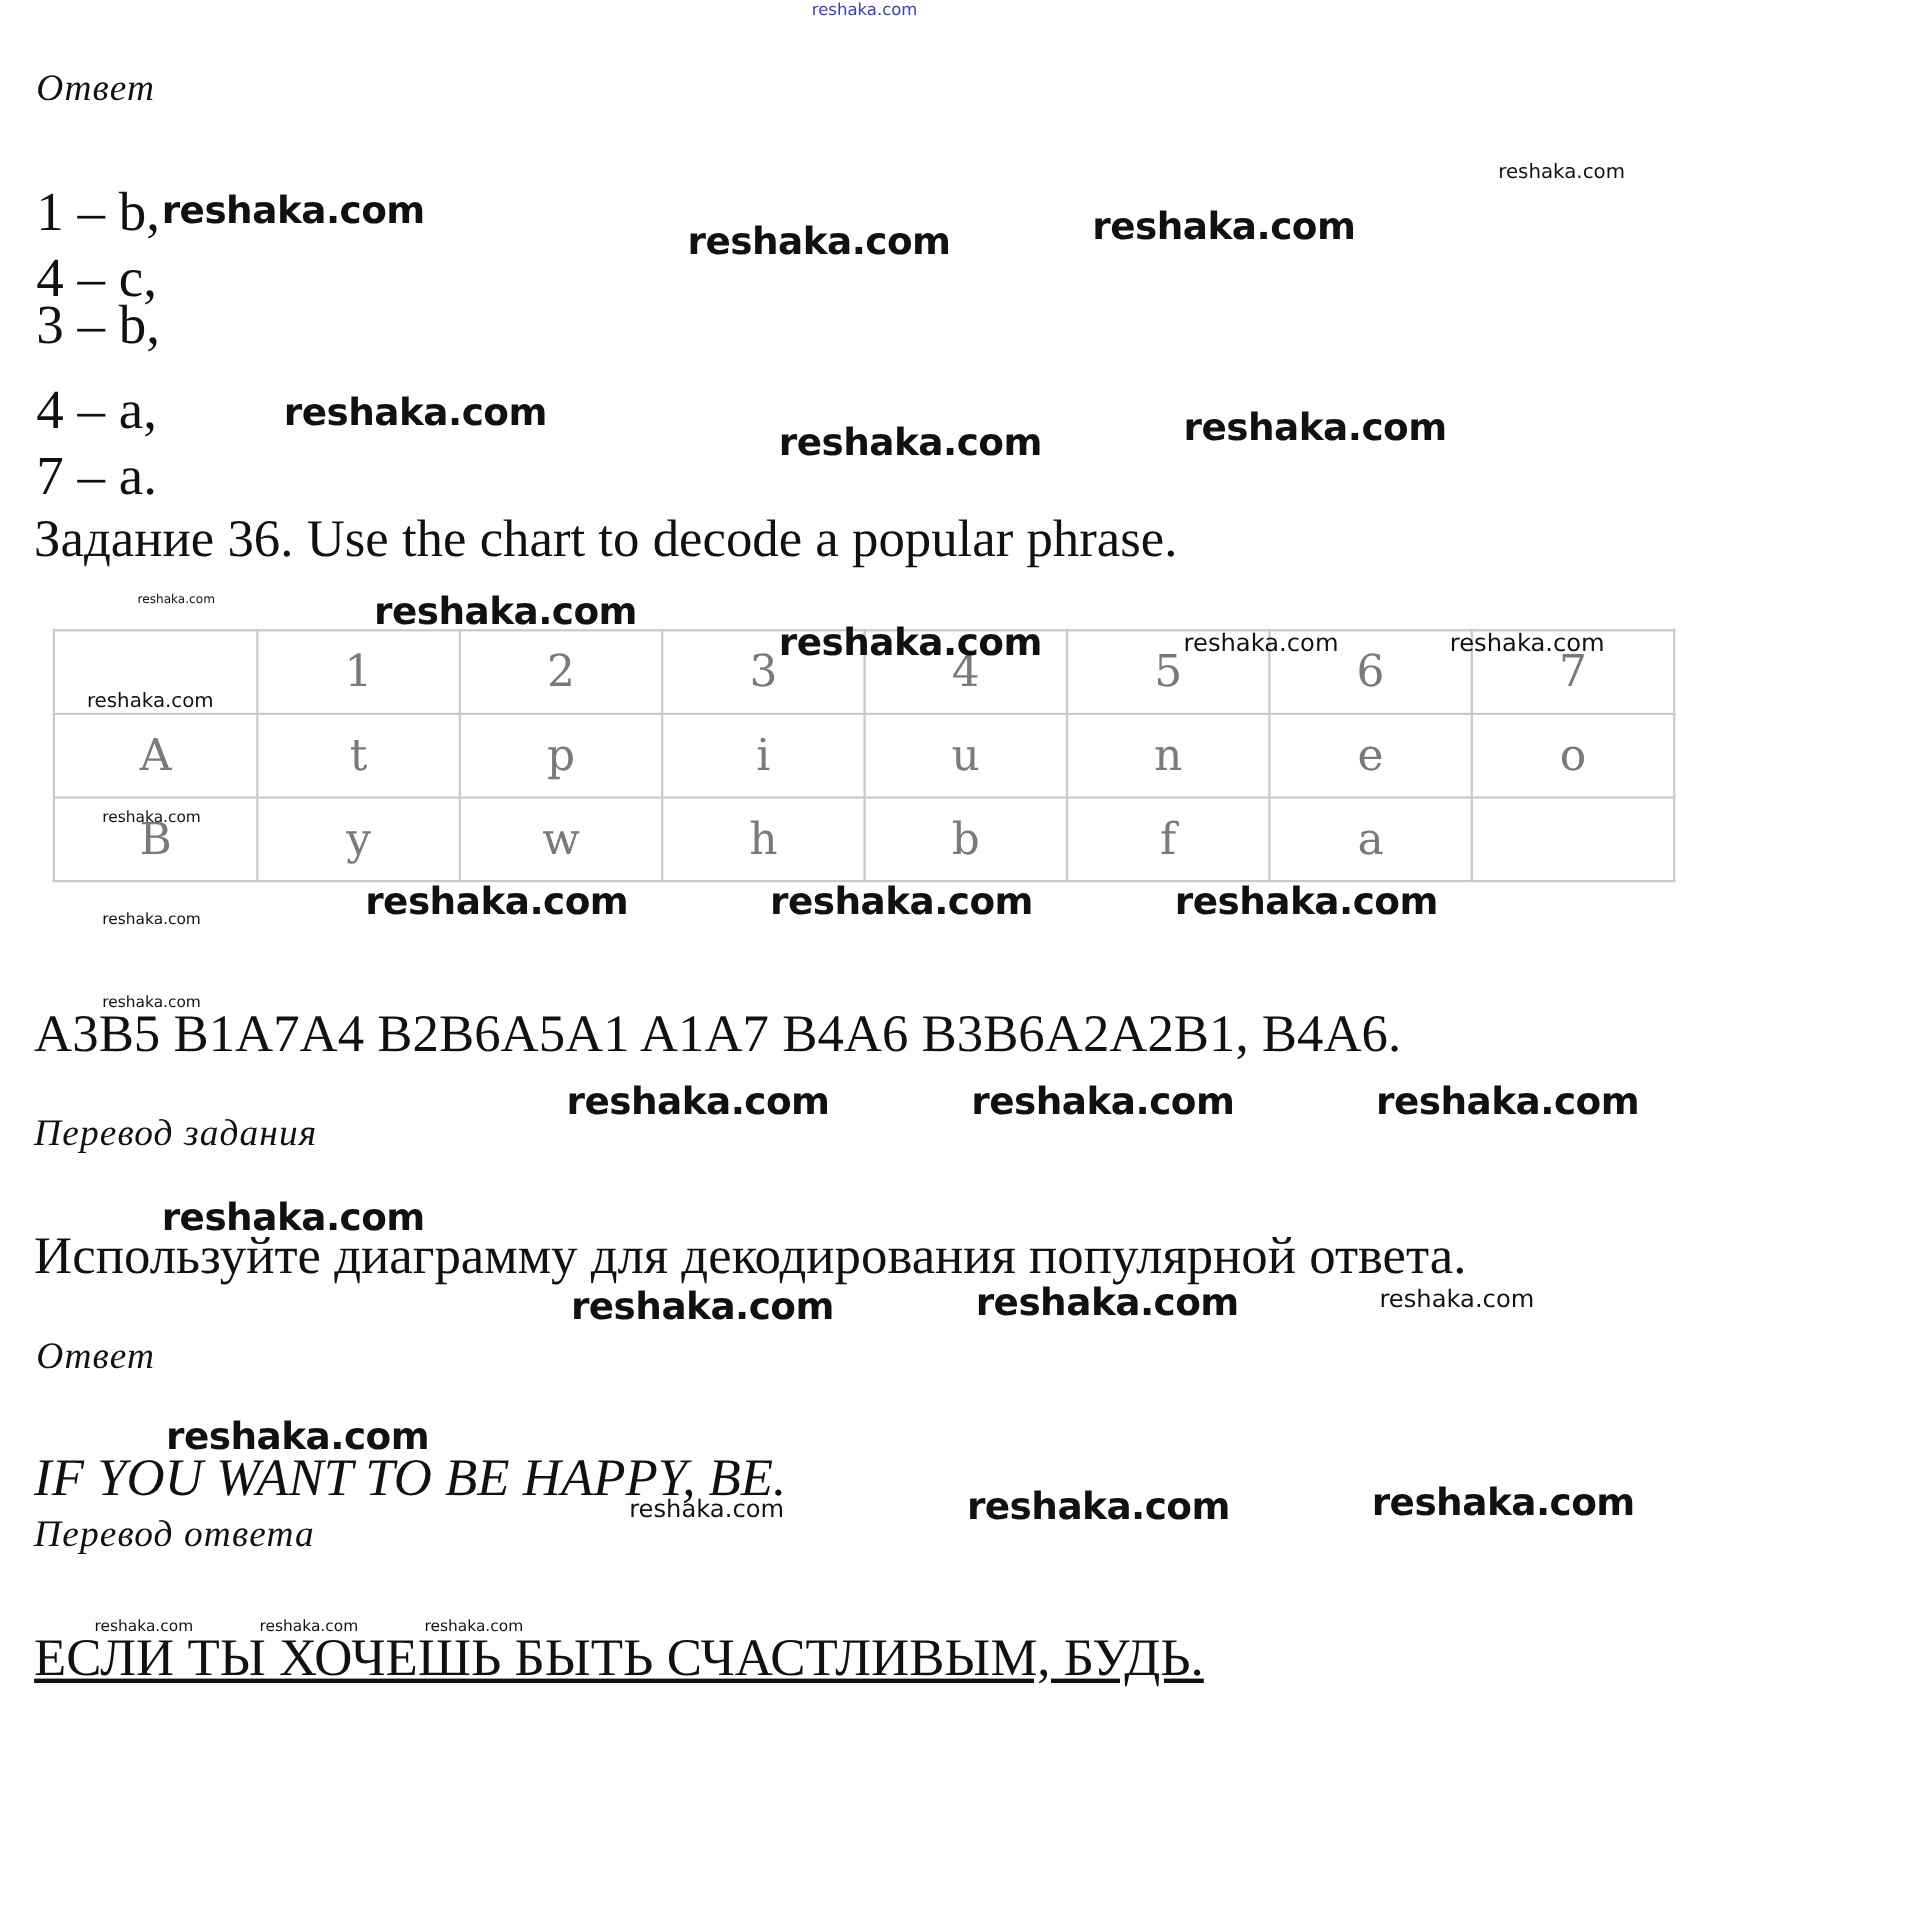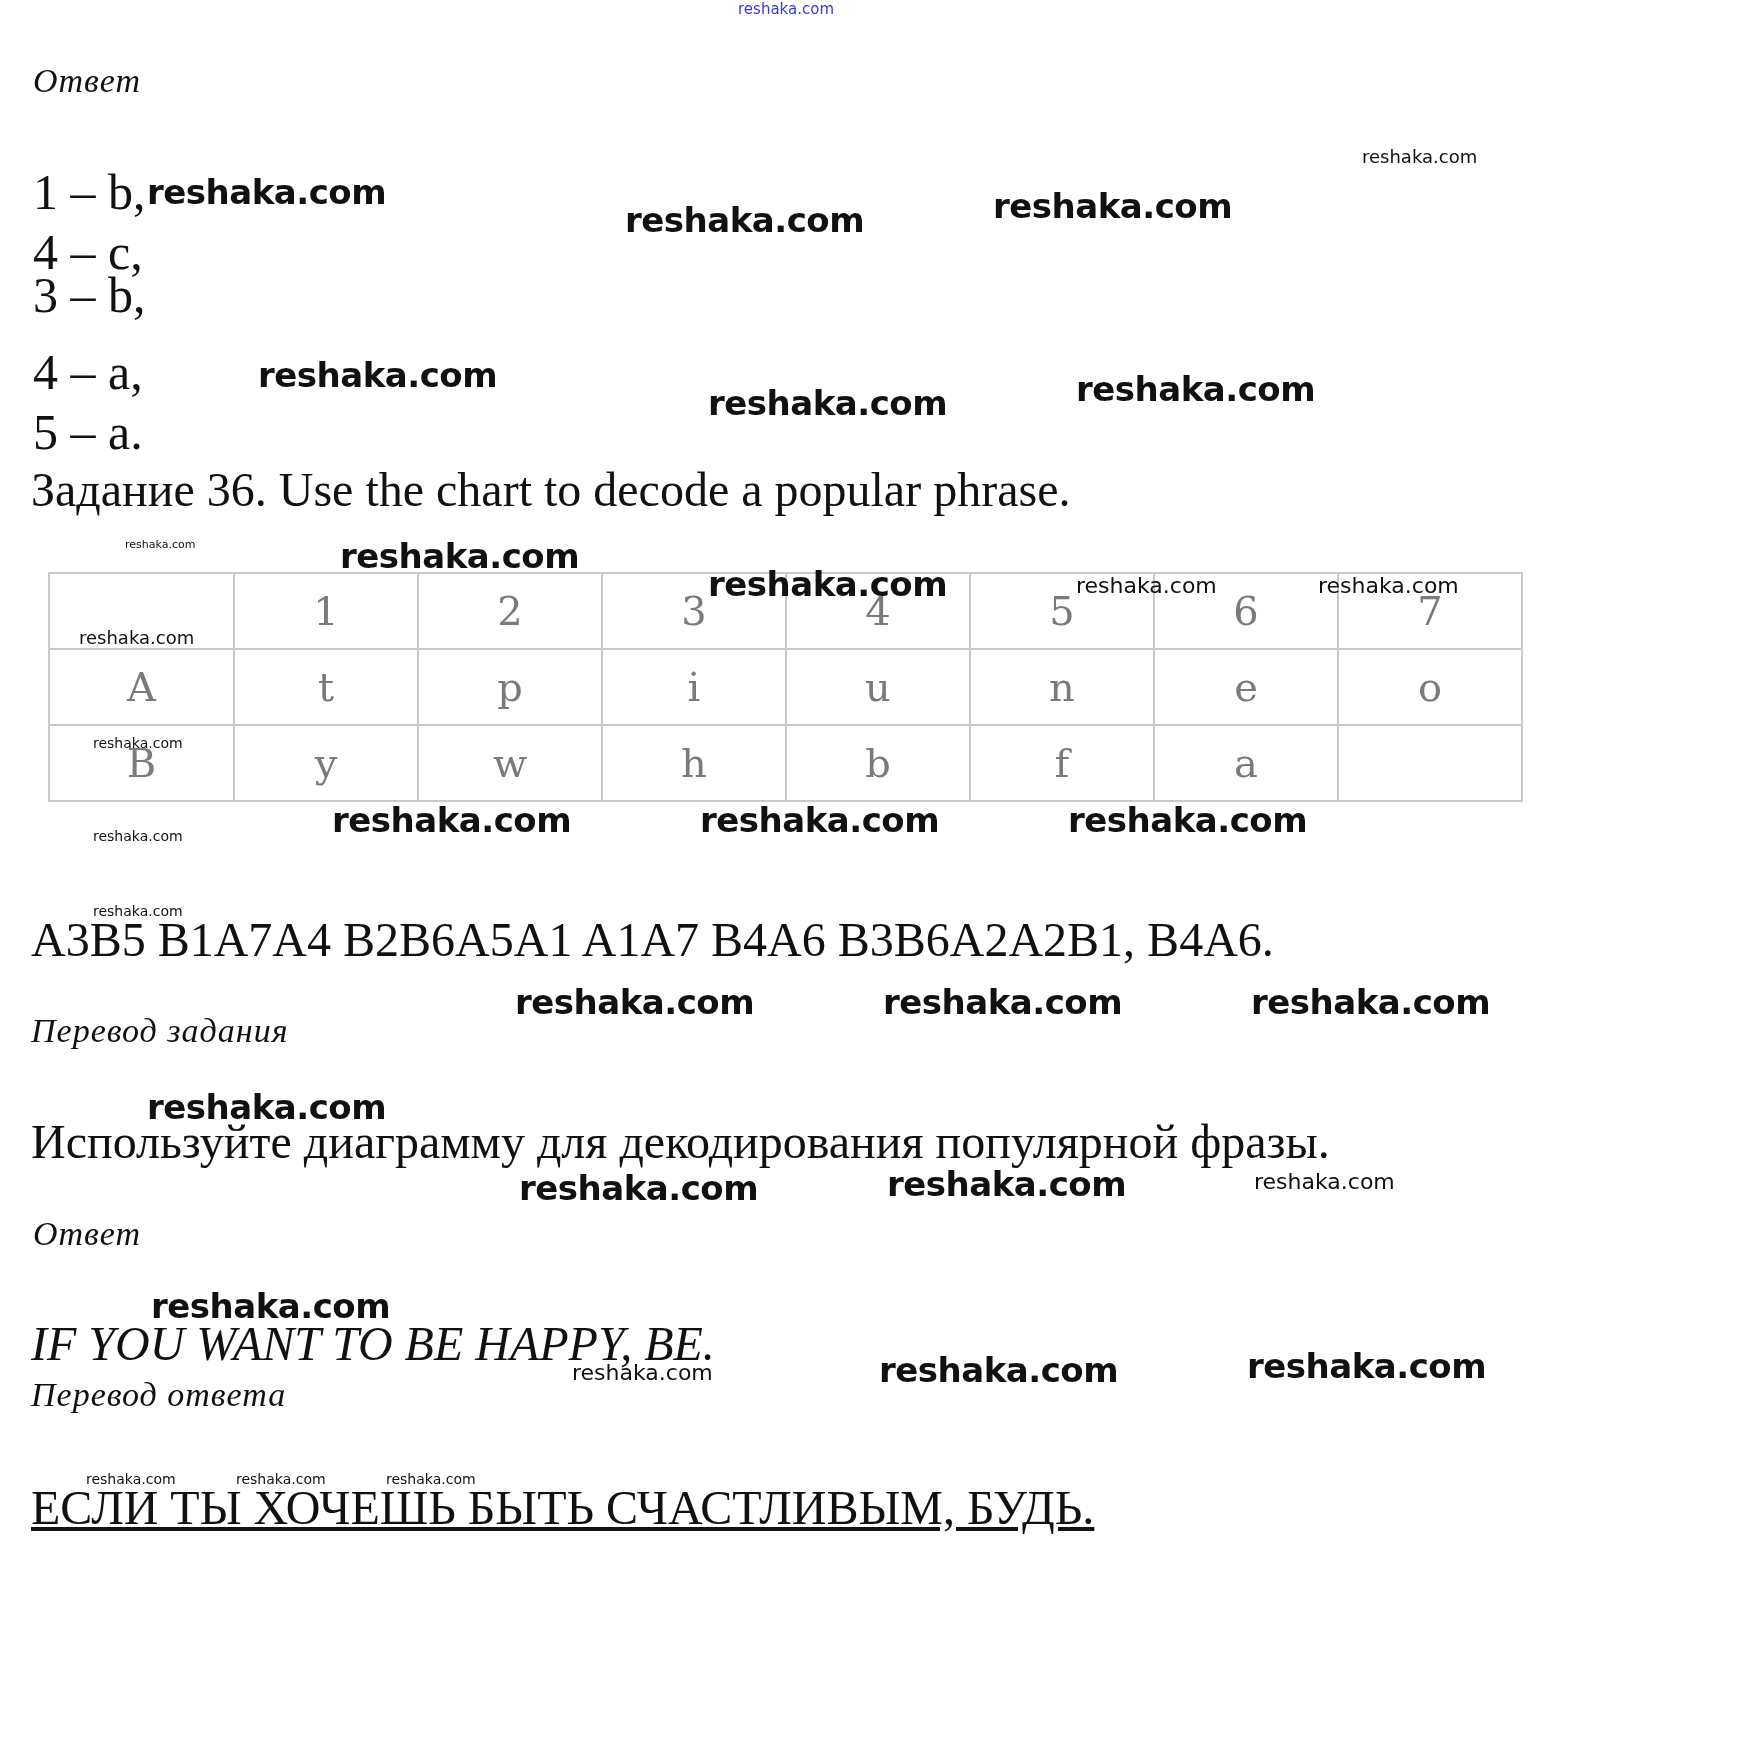--- a/index.html
+++ b/index.html
@@ -48,21 +48,21 @@
 <body>
 
 <div class="abs top-wm">reshaka.com</div>
 
 <div class="abs heading-it" style="left:33px; top:62px;">Ответ</div>
 
 <div class="abs ans-line" style="top:163px;">1 – b,</div>
 <div class="abs ans-line" style="top:223px;">4 – c,</div>
 <div class="abs ans-line" style="top:266px;">3 – b,</div>
 <div class="abs ans-line" style="top:343px;">4 – a,</div>
-<div class="abs ans-line" style="top:403px;">5 – a.</div>
+<div class="abs ans-line" style="top:403px;">7 – a.</div>
 
 <div class="abs body-line" style="top:462px;">Задание 36. Use the chart to decode a popular phrase.</div>
 
 <table class="cipher-table">
   <tbody>
       <tr>
     <td class="rowhead"></td>
     <td>1</td>
     <td>2</td>
     <td>3</td>
@@ -90,21 +90,21 @@
     <td>f</td>
     <td>a</td>
     <td></td>
   </tr>
 </tbody>
   </table>
 
 <div class="abs body-line" style="top:912px;">A3B5 B1A7A4 B2B6A5A1 A1A7 B4A6 B3B6A2A2B1, B4A6.</div>
 
 <div class="abs heading-it" style="left:31px; top:1012px;">Перевод задания</div>
-<div class="abs body-line" style="top:1114px;">Используйте диаграмму для декодирования популярной фразы.</div>
+<div class="abs body-line" style="top:1114px;">Используйте диаграмму для декодирования популярной ответа.</div>
 
 <div class="abs heading-it" style="left:33px; top:1215px;">Ответ</div>
 <div class="abs body-line" style="top:1316px;font-style:italic;">IF YOU WANT TO BE HAPPY, BE.</div>
 
 <div class="abs heading-it" style="left:31px; top:1376px;">Перевод ответа</div>
 <div class="abs body-line" style="top:1480px;text-decoration:underline;">ЕСЛИ ТЫ ХОЧЕШЬ БЫТЬ СЧАСТЛИВЫМ, БУДЬ.</div>
 
 <div class="abs wm-16" style="left:1362px; top:146px;">reshaka.com</div>
 <div class="abs wm-big" style="left:147px; top:172px;">reshaka.com</div>
 <div class="abs wm-big" style="left:625px; top:200px;">reshaka.com</div>

